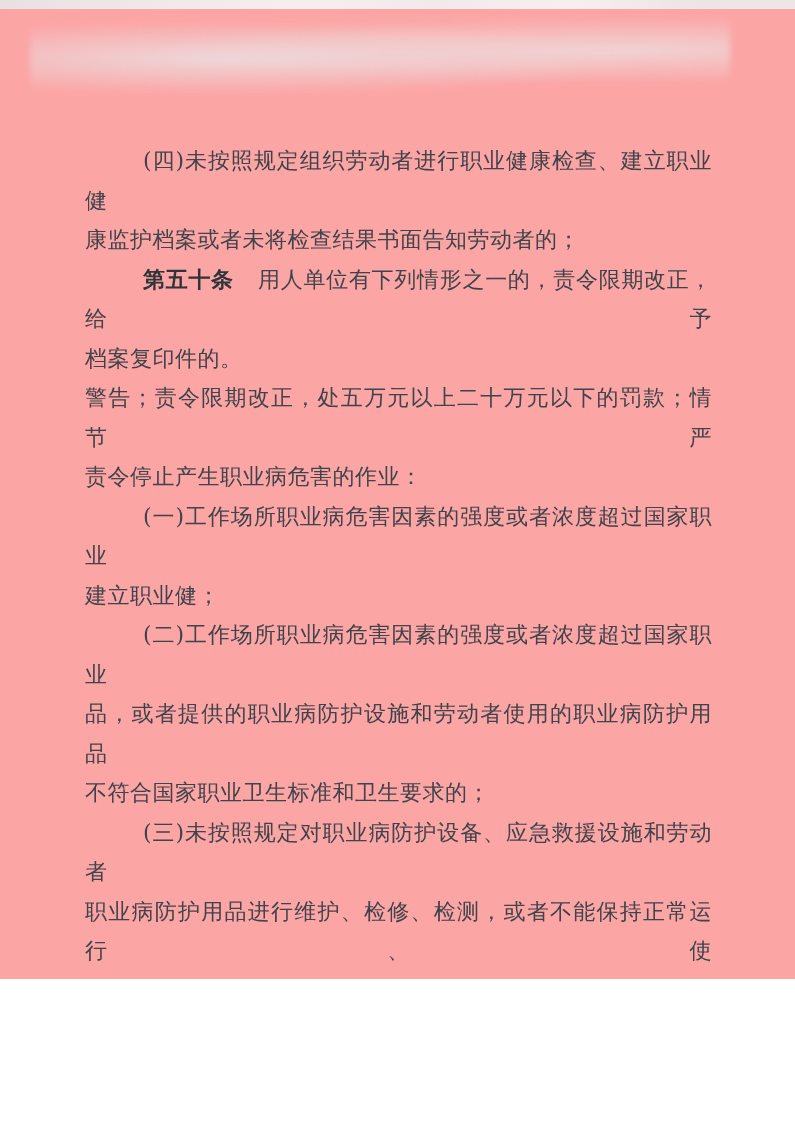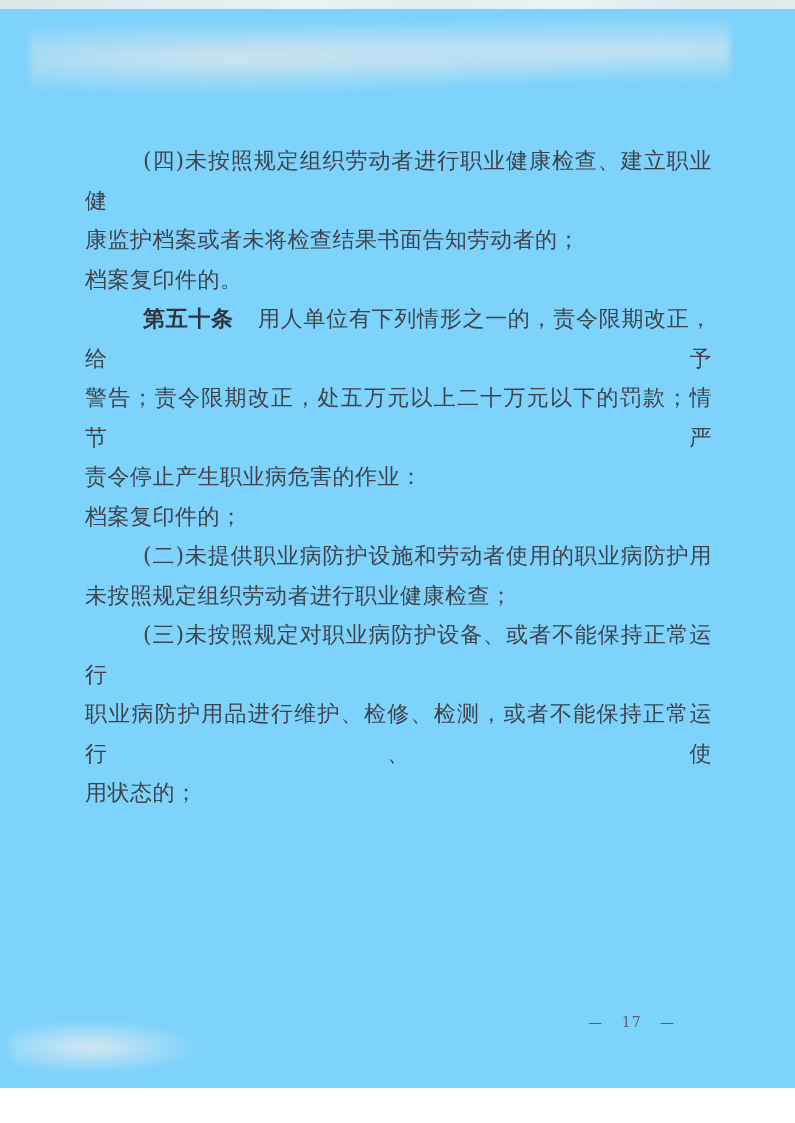--- a/index.html
+++ b/index.html
@@ -3,22 +3,22 @@
 <meta charset="utf-8">
 <style>
   html, body {
     margin: 0;
     padding: 0;
     background: #ffffff;
   }
   .page {
     position: relative;
     width: 795px;
-    height: 1088px;
-    background: #7dd3fc;
+    height: 979px;
+    background: #fca5a5;
     overflow: hidden;
     font-family: "DejaVu Serif", "Liberation Serif", serif;
     text-decoration: underline;
   }
   
   .artifact { position: absolute; pointer-events: none; }
   .artifact.top-band {
     left: 0; top: 0; width: 100%; height: 9px;
     background: linear-gradient(90deg,
       #e7e7e9 0%, #efeff1 18%, #f6f6f7 38%,
@@ -89,28 +89,30 @@
 <body>
 
 <div class="page">
 
   <div class="artifact top-band"></div>
   <div class="artifact top-smudge"></div>
 
   <main class="body">
     <div class="line indent j">(四)未按照规定组织劳动者进行职业健康检查、建立职业健</div>
     <div class="line">康监护档案或者未将检查结果书面告知劳动者的；</div>
+    <div class="line indent j"><b>第五十条</b><span class="lead-gap"></span><span>用人单位有下列情形之一的，责令限期改正，给予</span></div>
     <div class="line">档案复印件的。</div>
-    <div class="line indent j"><b>第五十条</b><span class="lead-gap"></span><span>用人单位有下列情形之一的，责令限期改正，给予</span></div>
     <div class="line j">警告；责令限期改正，处五万元以上二十万元以下的罚款；情节严</div>
     <div class="line">责令停止产生职业病危害的作业：</div>
-    <div class="line">档案复印件的；</div>
-    <div class="line indent j">(二)未提供职业病防护设施和劳动者使用的职业病防护用</div>
-    <div class="line">未按照规定组织劳动者进行职业健康检查；</div>
-    <div class="line indent j">(三)未按照规定对职业病防护设备、或者不能保持正常运行</div>
+    <div class="line indent j">(一)工作场所职业病危害因素的强度或者浓度超过国家职业</div>
+    <div class="line">建立职业健；</div>
+    <div class="line indent j">(二)工作场所职业病危害因素的强度或者浓度超过国家职业</div>
+    <div class="line j">品，或者提供的职业病防护设施和劳动者使用的职业病防护用品</div>
+    <div class="line">不符合国家职业卫生标准和卫生要求的；</div>
+    <div class="line indent j">(三)未按照规定对职业病防护设备、应急救援设施和劳动者</div>
     <div class="line j">职业病防护用品进行维护、检修、检测，或者不能保持正常运行、使</div>
     <div class="line">用状态的；</div>
 
   </main>
 
   <div class="pagenum">— 17 —</div>
 
   <div class="artifact bottom-smudge"></div>
   <div class="artifact bottom-band"></div>
 

